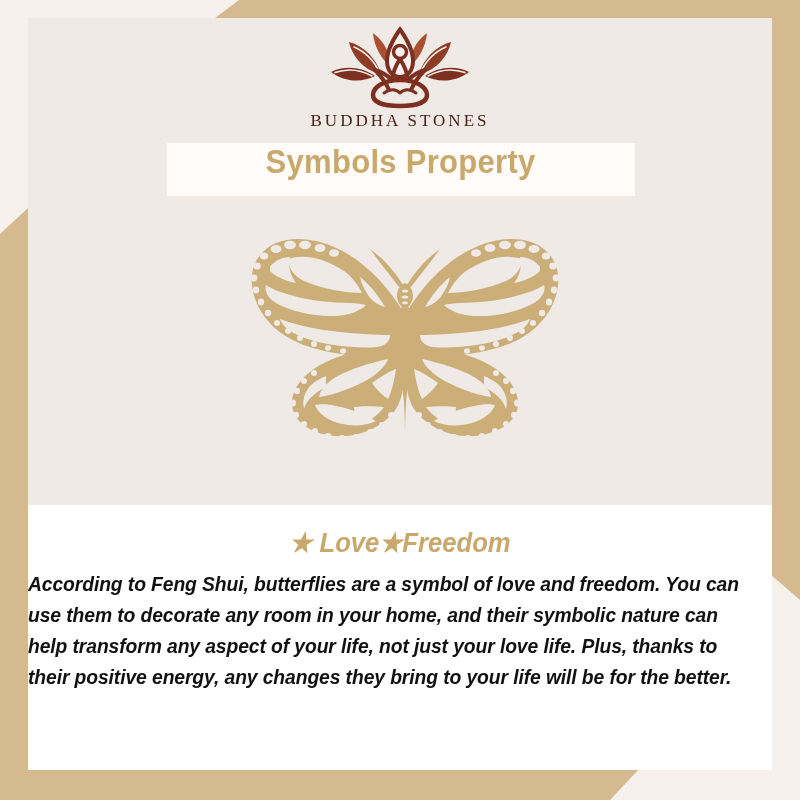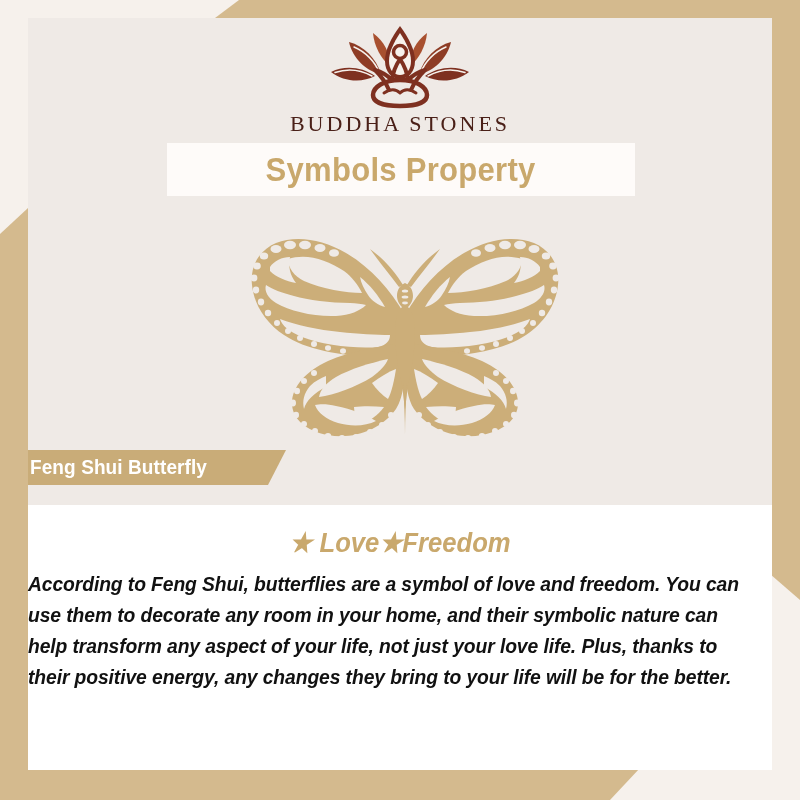--- a/index.html
+++ b/index.html
@@ -84,36 +84,35 @@
     box-sizing: border-box;
   }
   .logo-mark {
     width: 150px;
     height: 85px;
     display: block;
   }
   .logo-word {
     margin-top: 2px;
     font-family: "Liberation Serif", serif;
-    font-size: 22px;
+    font-size: 17px;
     letter-spacing: 3.0px;
     color: #4A2018;
     font-weight: 400;
   }
 
   
   .title-banner {
     position: absolute;
     left: 139px;
     top: 125px;
     width: 468px;
     height: 53px;
     background: #FEFBF9;
     display: flex;
-    align-items: center;
     justify-content: center;
   }
   .title-text {
     font-family: "Liberation Sans Narrow", "Liberation Sans", sans-serif;
     font-size: 33px;
     font-weight: bold;
     color: #C9A86C;
     letter-spacing: 0.3px;
     transform: scaleX(0.94);
   }
@@ -398,23 +397,20 @@
             <ellipse cx="195" cy="74" rx="3.4" ry="1.6"></ellipse>
             <ellipse cx="195" cy="80" rx="3" ry="1.4"></ellipse>
           </g>
 
           <path d="M193 62 C186 50 174 36 160 26 C170 40 180 52 189 64 Z"></path>
           <path d="M197 62 C204 50 216 36 230 26 C220 40 210 52 201 64 Z"></path>
         </g>
       </svg>
     </div>
 
-    <div class="ribbon">
-      <span class="ribbon-text" style="left: 2px;">Feng Shui Butterfly</span>
-    </div>
 
     <div class="article">
       <div class="article-heading">★ Love★Freedom</div>
       <div class="article-body" style="width: 738px;">According to Feng Shui, butterflies are a symbol of love and freedom. You can use them to decorate any room in your home, and their symbolic nature can help transform any aspect of your life, not just your love life. Plus, thanks to their positive energy, any changes they bring to your life will be for the better.</div>
     </div>
 
   </div>
 </div>
 
 </body></html>

